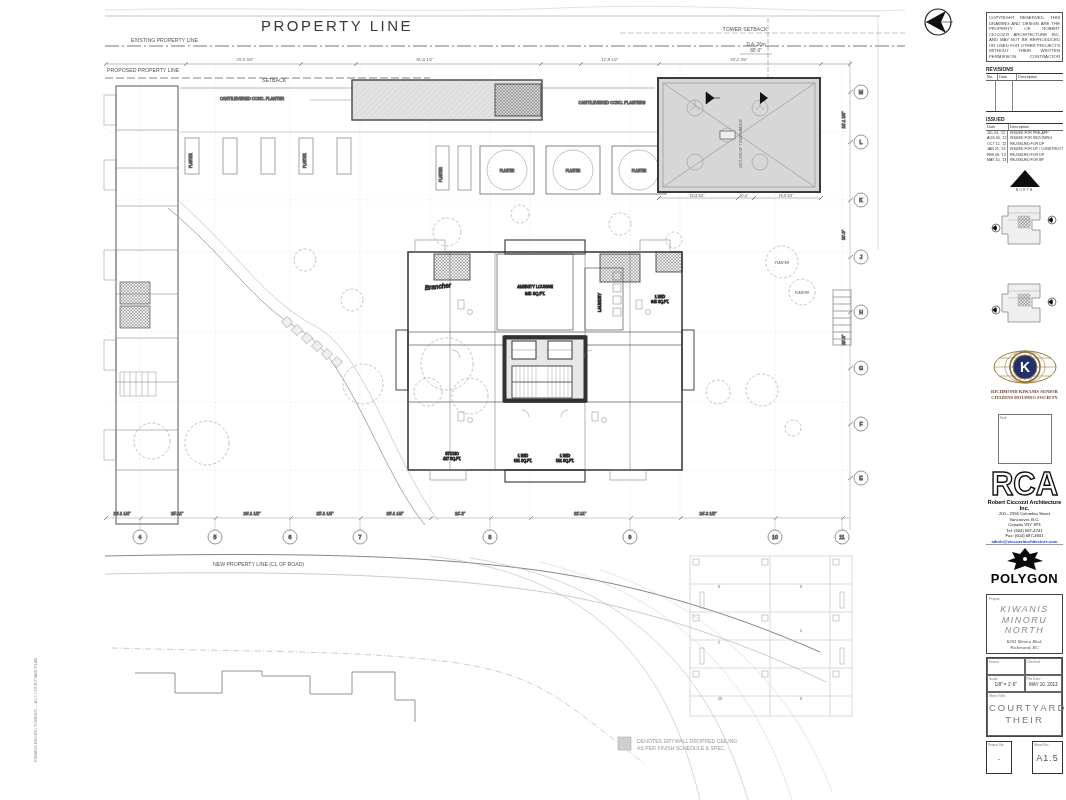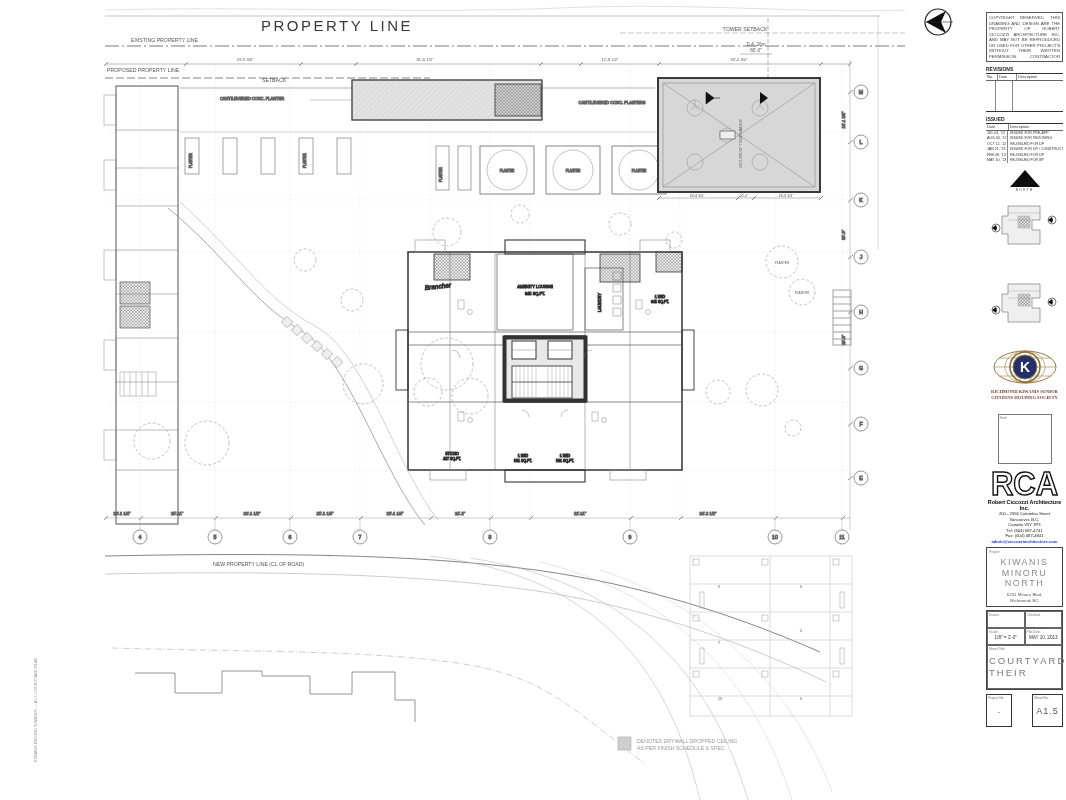--- a/index.html
+++ b/index.html
@@ -37,30 +37,30 @@
   .tb-seal{height:56px;padding-top:2px;}
   .seal-box{width:54px;height:50px;border:0.6px solid #777;margin:0 auto;font-size:3.4px;color:#777;padding:1px;box-sizing:border-box;text-align:left;}
   .tb-rca{height:74px;text-align:center;}
   .rca-logo{font-size:31px;font-weight:bold;line-height:0.9;letter-spacing:0px;
       color:#fff;-webkit-text-stroke:1.4px #111;transform:scaleY(1.05);}
   .rca-firm{font-size:5.4px;font-weight:bold;color:#000;margin-top:1px;}
   .rca-addr{font-size:4.2px;color:#222;line-height:1.3;}
   .rca-email{font-size:4.2px;font-weight:bold;color:#1a3fbf;}
   .tb-polygon{height:44px;text-align:center;border-top:0.5px solid #999;padding-top:2px;}
   .poly-word{font-size:13px;font-weight:800;letter-spacing:0.5px;color:#050505;line-height:1;}
-  .tb-project{height:60px;border:0.8px solid #444;padding:2px;box-sizing:border-box;text-align:center;margin-top:3px;}
+  .tb-project{height:60px;border:0.8px solid #444;padding:2px;box-sizing:border-box;text-align:center;margin-top:3px;font-style:italic;}
   .proj-label{font-size:3.4px;color:#777;text-align:left;}
   .proj-name{font-size:9px;color:#8a8a8a;letter-spacing:1.5px;line-height:1.15;margin-top:3px;font-family:"Liberation Sans",sans-serif;}
   .proj-addr{font-size:4.4px;color:#555;margin-top:4px;line-height:1.3;}
   .tb-meta{margin-top:3px;display:grid;grid-template-columns:1fr 1fr;border:0.8px solid #444;}
   .m-cell{border:0.4px solid #666;min-height:13px;position:relative;padding:1px;}
   .m-label{font-size:3.3px;color:#777;}
   .m-val{font-size:4.6px;color:#333;text-align:center;margin-top:1px;}
   .m-title-cell{grid-column:1 / span 2;height:40px;}
-  .sheet-title{font-size:9.5px;color:#777;letter-spacing:2px;line-height:1.25;margin-top:4px;}
+  .sheet-title{font-size:9.5px;color:#777;letter-spacing:2px;text-align:center;line-height:1.25;margin-top:4px;}
   .tb-bottom{display:flex;gap:20px;margin-top:4px;}
   .b-box{border:0.9px solid #333;height:33px;position:relative;padding:1px;box-sizing:border-box;}
   .b-left{flex:0 0 26px;}
   .b-right{flex:1;}
   .b-val{font-size:9px;color:#555;text-align:center;margin-top:6px;letter-spacing:1px;}
   .b-val-small{font-size:7px;color:#444;text-align:center;margin-top:8px;}
 </style>
 </head>
 <body>
 
@@ -499,20 +499,27 @@
     <div class="rca-addr">
       <div>200 - 2556 Columbia Street</div>
       <div>Vancouver, B.C.</div>
       <div>Canada  V5Y 3P3</div>
       <div>Tel: (604) 687-4741</div>
       <div>Fax: (604) 687-4841</div>
     </div>
     <div class="rca-email">admin@ciccozziarchitecture.com</div>
   </div>
 
+  <div class="tb-sec tb-polygon">
+    <svg width="40" height="24" viewBox="0 0 40 24">
+      <path d="M20,1 L25,7 L33,5 L30,11 L38,14 L29,16 L31,23 L20,19 L9,23 L11,16 L2,14 L10,11 L7,5 L15,7 Z" fill="#0a0a0a"></path>
+      <circle cx="20" cy="12" r="2" fill="#fff"></circle>
+    </svg>
+    <div class="poly-word">POLYGON</div>
+  </div>
 
   <div class="tb-sec tb-project">
     <div class="proj-label">Project:</div>
     <div class="proj-name">
       <div>KIWANIS MINORU</div>
       <div>NORTH</div>
     </div>
     <div class="proj-addr">
       <div>6251 Minoru Blvd.</div>
       <div>Richmond, BC</div>

